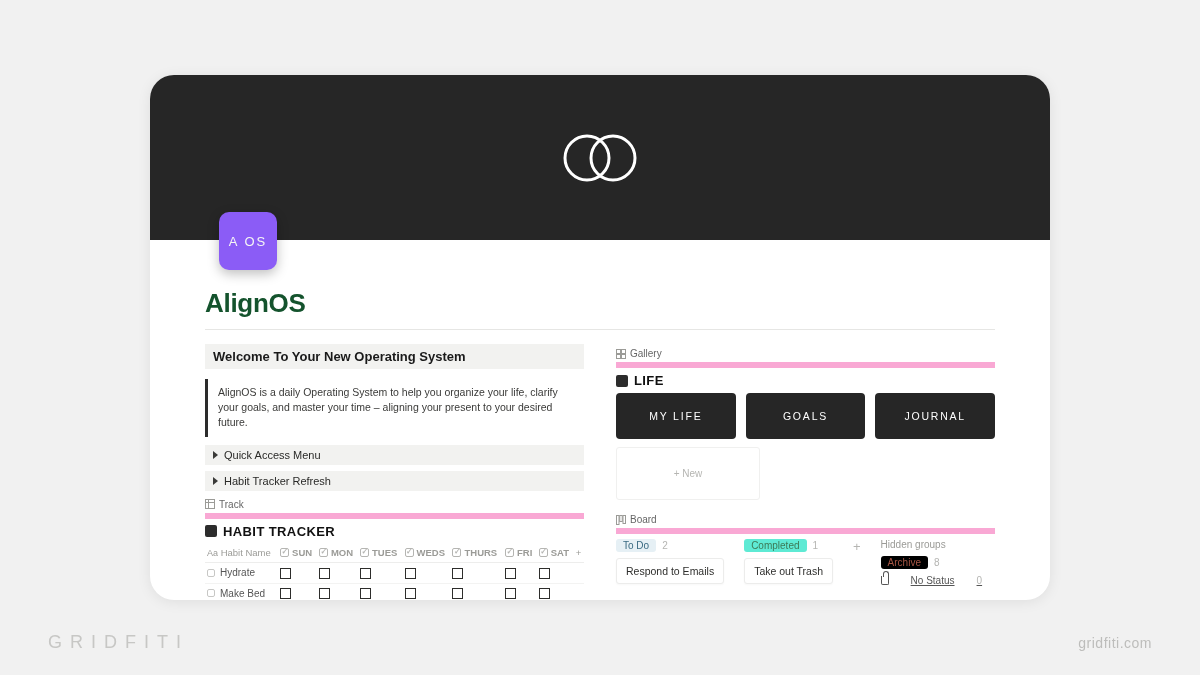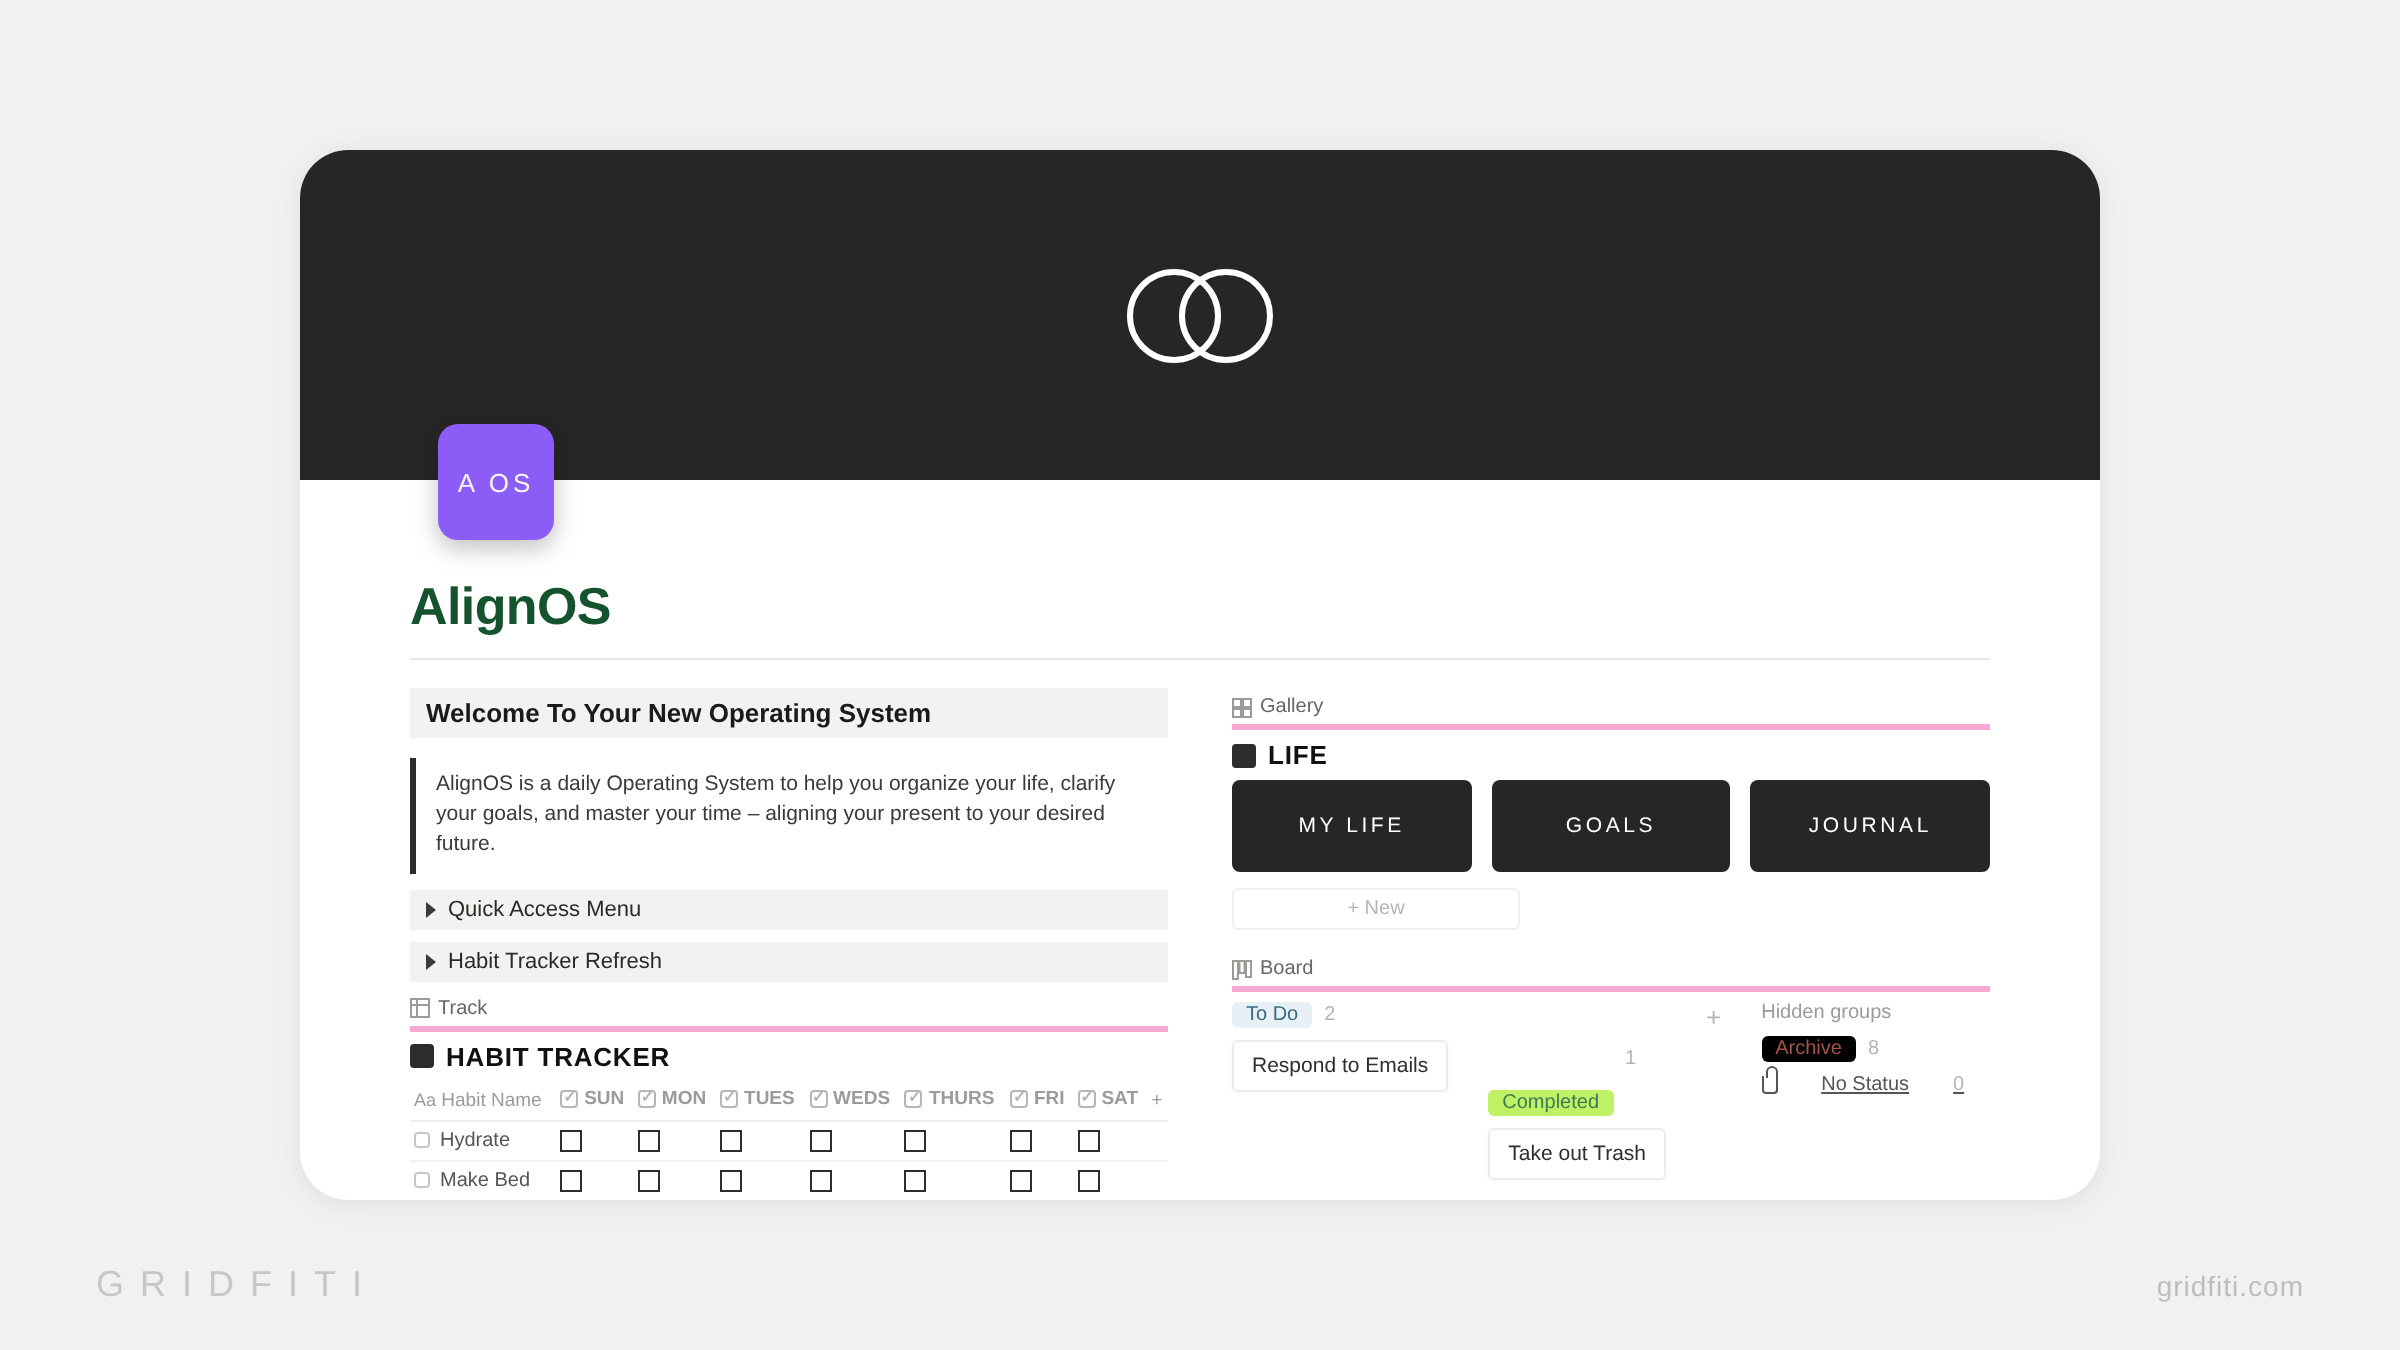--- a/index.html
+++ b/index.html
@@ -108,21 +108,21 @@
   .view-tab {
     display: flex;
     align-items: center;
     gap: 4px;
     font-size: 10px;
     color: #666;
     padding: 2px 0;
     margin-top: 2px;
   }
   .view-tab-underline {
-    border-bottom: 3px solid #f9a8d4;
+    border-bottom: 6px solid #f9a8d4;
     padding-bottom: 3px;
     margin-bottom: 5px;
     text-align: center;
   }
   .db-title {
     font-size: 13px;
     font-weight: 700;
     letter-spacing: 0.4px;
     color: #111;
     display: flex;
@@ -192,41 +192,41 @@
     text-align: center;
     padding: 17px 4px;
     font-size: 10.5px;
     letter-spacing: 1.8px;
     border-radius: 4px;
   }
   .new-row {
     font-size: 10px;
     color: #b5b5b2;
     text-align: center;
-    padding: 4px 0;
+    padding: 20px 0;
     border: 1px solid #f0f0ef;
     border-radius: 3px;
     width: 38%;
     margin-bottom: 12px;
   }
   .board-groups {
     display: flex;
     gap: 20px;
     font-size: 10px;
   }
   .bcol { flex: 0 0 auto; }
   .bcol-title { display:flex; align-items:center; gap:6px; margin-bottom:6px; }
   .tag {
     display:inline-block;
     padding: 1px 7px;
     border-radius: 3px;
     font-size: 10px;
   }
   .tag-todo { background:#e6f0f5; color:#3a6a82; }
-  .tag-completed { background:#bef264; color:#3d7a56;margin-top:44px; }
+  .tag-completed { background:#5eead4; color:#3d7a56; }
   .tag-archive { background:#000000; color:#a65544; }
   .count { color:#b5b5b2; font-size:10px; }
   .task-card {
     background:#fff;
     border:1px solid #ececeb;
     border-radius:3px;
     padding:6px 9px;
     font-size:10.5px;
     color:#2e2e2c;
     box-shadow:0 1px 2px rgba(0,0,0,0.03);

